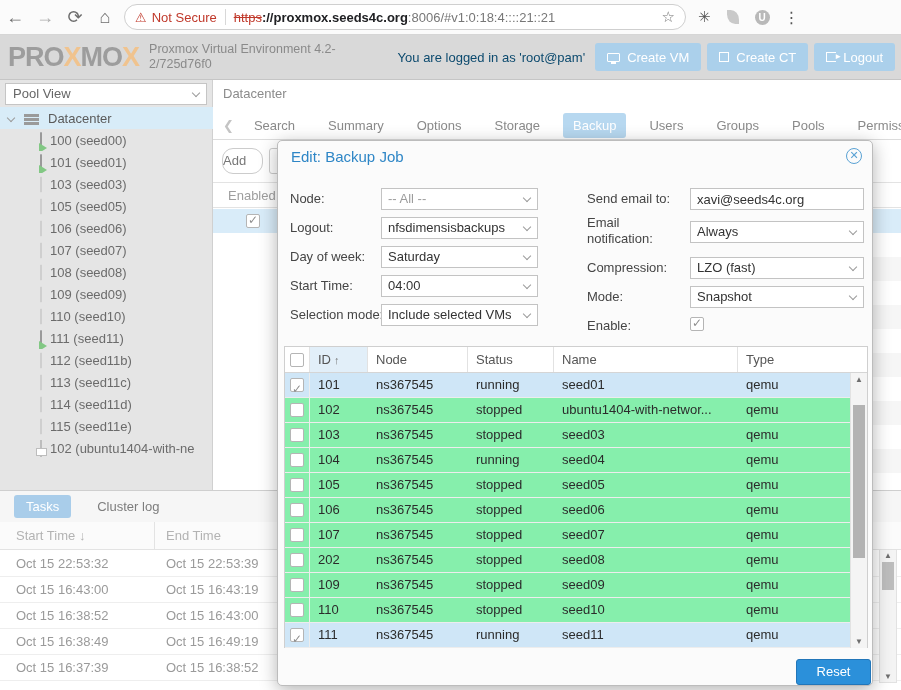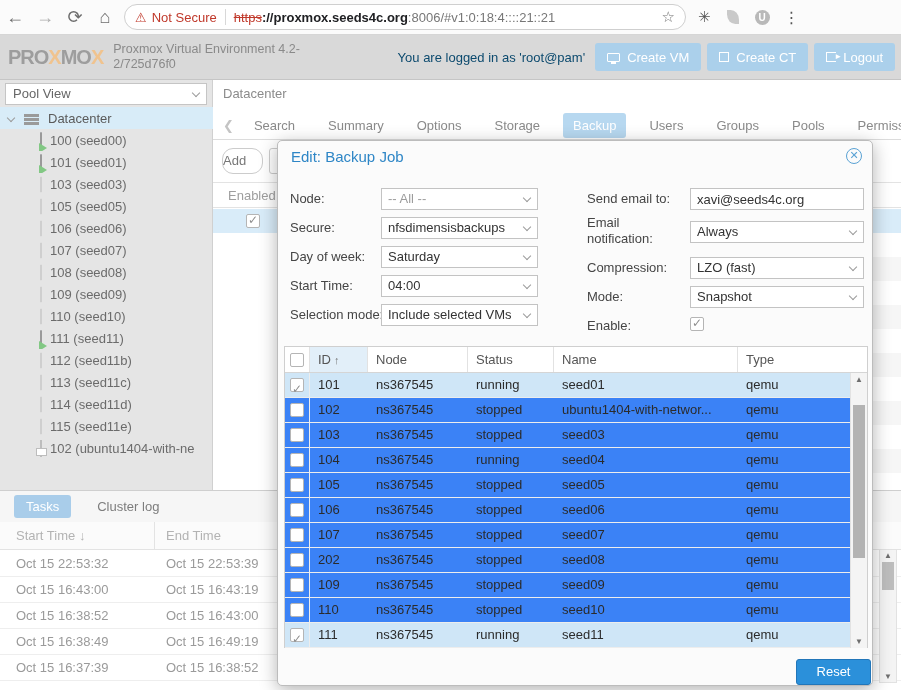--- a/index.html
+++ b/index.html
@@ -24,21 +24,21 @@
   .ext-icons { display:flex; align-items:center; margin-left:12px; gap:16px; }
   .ext-ic { color:#555; font-size:15px; }
   .ext-ic.leaf { width:12px; height:14px; background:#c9c9c9; border-radius:0 70% 0 70%; }
   .ext-ic.ucircle { width:15px; height:15px; border-radius:50%; background:#b9b9b9; color:#fff;
     font-size:10px; font-weight:bold; text-align:center; line-height:15px; }
   .menu-dots { color:#555; font-size:16px; margin:0 10px 0 14px; }
 
   
   .pve-header { position:absolute; left:0; top:35px; width:901px; height:45px;
     background:#d9d9d9; border-bottom:1px solid #c5c5c5; display:flex; align-items:center; }
-  .logo { font-size:20px; font-weight:bold; letter-spacing:-1px; margin:0 10px 0 8px; }
+  .logo { font-size:27px; font-weight:bold; letter-spacing:-1px; margin:0 10px 0 8px; }
   .logo .g { color:#9d9d9d; } .logo .o { color:#f0c38e; }
   .pve-title { width:225px; font-size:12.5px; color:#8a8a8a; line-height:15px; }
   .login-text { margin-left:auto; font-size:13px; color:#0c4a6e; margin-right:10px; }
   .hbtn { height:28px; background:#abd0eb; border-radius:3px; color:#fff; font-size:13px;
     display:flex; align-items:center; gap:7px; padding:0 12px; margin-right:6px; cursor:pointer; }
   .mon-ic { width:13px; height:9px; border:1px solid #fff; border-radius:1px; position:relative; }
   .mon-ic::after { content:""; position:absolute; left:3px; right:3px; bottom:-3px; height:2px; background:#fff; }
   .cube-ic { width:10px; height:10px; border:1px solid #fff; }
   .logout-ic { width:10px; height:10px; border:1px solid #fff; border-right:none; position:relative; }
   .logout-ic::after { content:"►"; position:absolute; right:-6px; top:-1px; font-size:8px; color:#fff; }
@@ -138,21 +138,21 @@
 
   
   .vm-table { position:absolute; left:6px; top:205px; width:584px; height:302px;
     border:1px solid #cfcfcf; background:#fff; }
   .vt-head { display:flex; height:26px; border-bottom:1px solid #d5d5d5; background:#fff;
     font-size:13px; color:#555; }
   .vt-head .cell { border-right:1px solid #e2e2e2; line-height:25px; padding-left:8px; }
   .vt-head .c-id { background:#e2eff9; }
   .sort-up { font-size:11px; color:#777; margin-left:3px; }
   .vt-rows { position:absolute; left:0; top:26px; width:566px; }
-  .vt-row { display:flex; height:25px; border-bottom:1px solid #ededed; background:#3b82f6;
+  .vt-row { display:flex; height:25px; border-bottom:1px solid #ededed; background:#86efac;
     font-size:13px; color:#2b2b2b; cursor:pointer; }
   .vt-row.sel { background:#cfe6f7; }
   .vt-row .cell { line-height:24px; padding-left:8px; white-space:nowrap; overflow:hidden; }
   .c-check { width:25px; flex:none; display:flex; align-items:center; justify-content:center;
     border-right:1px solid #ededed; padding:0 !important; }
   .c-id { width:58px; flex:none; } .c-node { width:100px; flex:none; } .c-status { width:86px; flex:none; }
   .c-name { width:184px; flex:none; } .c-type { width:127px; flex:none; }
   .vm-sb { right:0; top:26px; width:17px; height:275px; border:none; border-left:1px solid #e2e2e2; }
   .vm-sb .thumb { top:32px; height:153px; background:#b3b3b3; }
   .vm-sb .arr.up { top:2px; } .vm-sb .arr.dn { bottom:2px; }
@@ -351,21 +351,21 @@
   <div class="dialog">
     <div class="dlg-title">Edit: Backup Job</div>
     <div class="dlg-close">✕</div>
 
     <span class="flabel" style="left:12px;top:50px;">Node:</span>
     <div class="combo lcol" style="top:47px;">
       <span class="val dim">-- All --</span>
         <span class="chev"></span>
     </div>
 
-    <span class="flabel" style="left:12px;top:79px;">Secure:</span>
+    <span class="flabel" style="left:12px;top:79px;">Logout:</span>
     <div class="combo lcol" style="top:76px;">
       <span class="val">nfsdimensisbackups</span>
         <span class="chev"></span>
     </div>
 
     <span class="flabel" style="left:12px;top:108px;">Day of week:</span>
     <div class="combo lcol" style="top:105px;">
       <span class="val">Saturday</span>
         <span class="chev"></span>
     </div>

